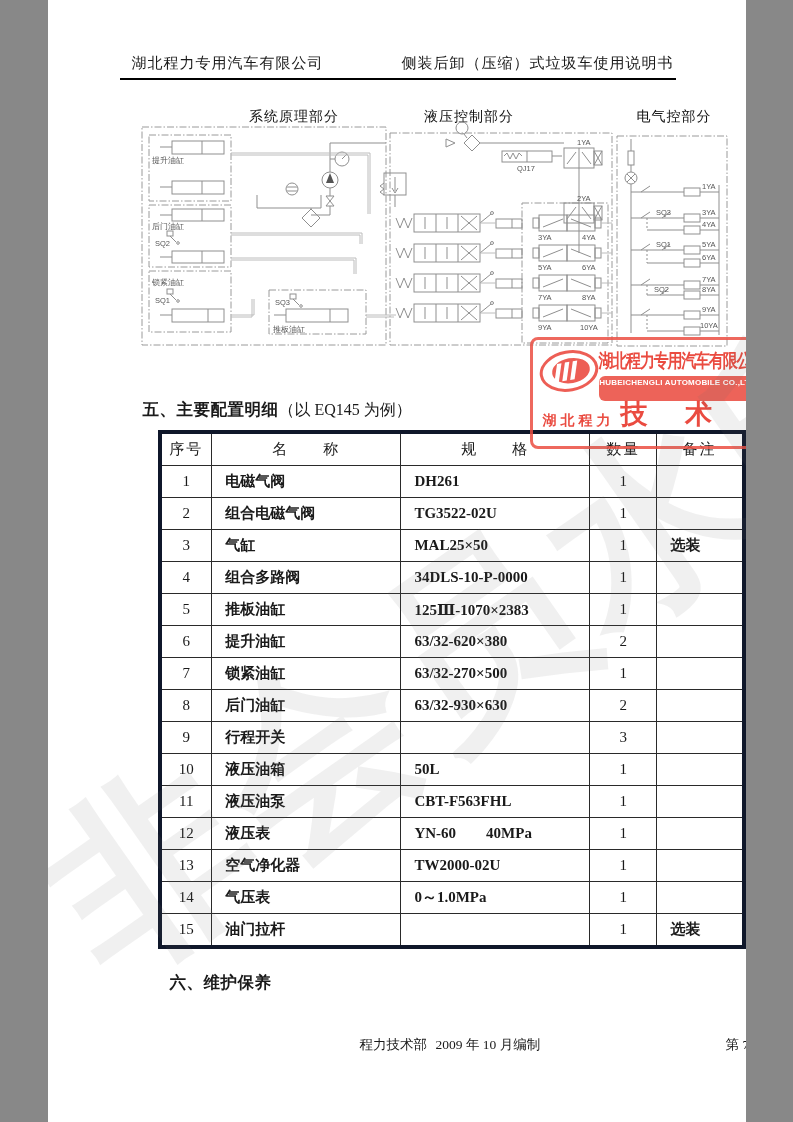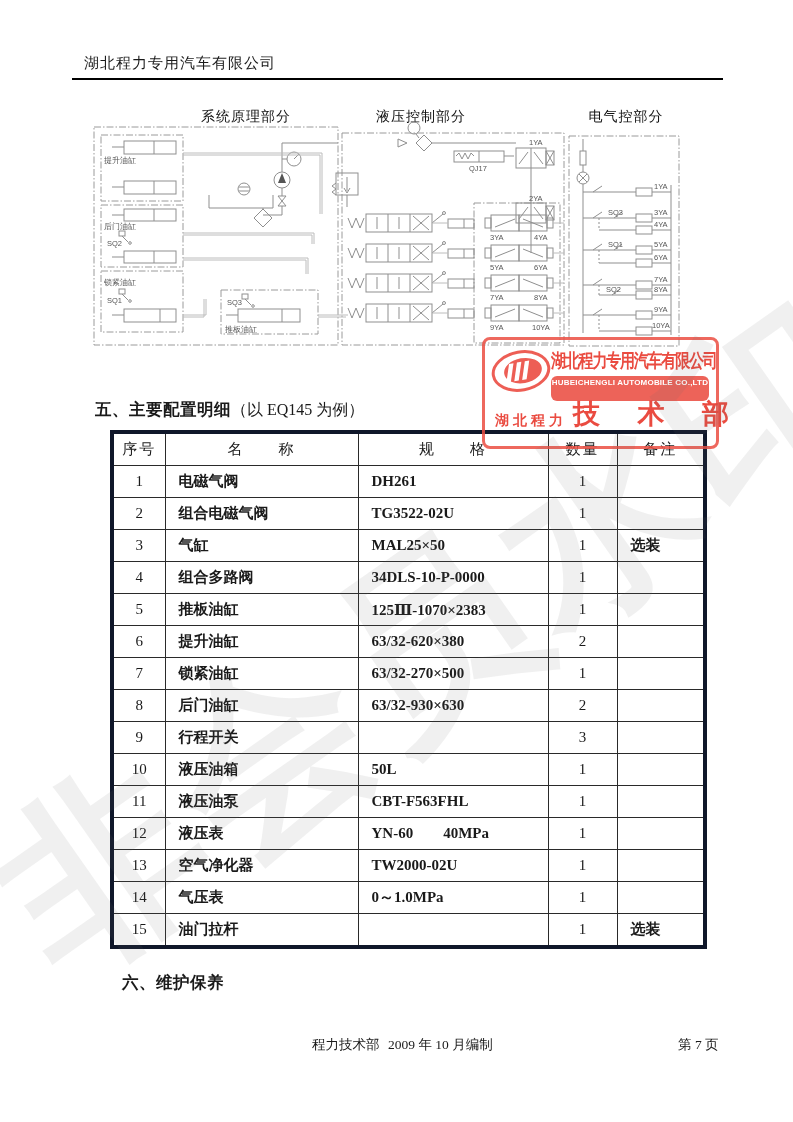--- a/index.html
+++ b/index.html
@@ -1,16 +1,16 @@
 <!DOCTYPE html>
 <html><head>
 <meta charset="utf-8">
 <style>
   html,body{margin:0;padding:0;background:#888;}
-  .page{position:relative;width:793px;height:1122px;background:#fff;margin:0 auto;
+  .page{position:relative;width:698px;height:1122px;background:#fff;margin:0 auto;
         font-family:"Liberation Serif","DejaVu Serif",serif;color:#1a1a1a;overflow:hidden;}
   
   .hdr{position:absolute;left:84px;right:72px;top:54px;display:flex;justify-content:space-between;
        font-size:15px;letter-spacing:1px;}
   .hdr-rule{position:absolute;left:72px;right:70px;top:78px;border-top:2px solid #000;}
   
   .diagram{position:absolute;left:86px;top:103px;}
   .diagram svg text{font-family:"Liberation Sans","DejaVu Sans",sans-serif;fill:#555;}
   .dg-title{font-family:"Liberation Serif","DejaVu Serif",serif !important;font-size:14px;fill:#111 !important;letter-spacing:1px;}
   .lbl{font-size:7.5px;}
@@ -56,20 +56,21 @@
   .ftr .f2{position:absolute;left:388px;}
   .ftr .f3{position:absolute;left:678px;}
 </style>
 </head>
 <body>
 
 <div class="page">
 
   <div class="hdr">
     <span>湖北程力专用汽车有限公司</span>
+    <span>侧装后卸（压缩）式垃圾车使用说明书</span>
   </div>
   <div class="hdr-rule"></div>
 
   <div class="diagram">
     <svg width="655" height="245" viewBox="0 0 655 245">
 
       <text class="dg-title" x="160" y="18" text-anchor="middle">系统原理部分</text>
       <text class="dg-title" x="335" y="18" text-anchor="middle">液压控制部分</text>
       <text class="dg-title" x="540" y="18" text-anchor="middle">电气控部分</text>
 

